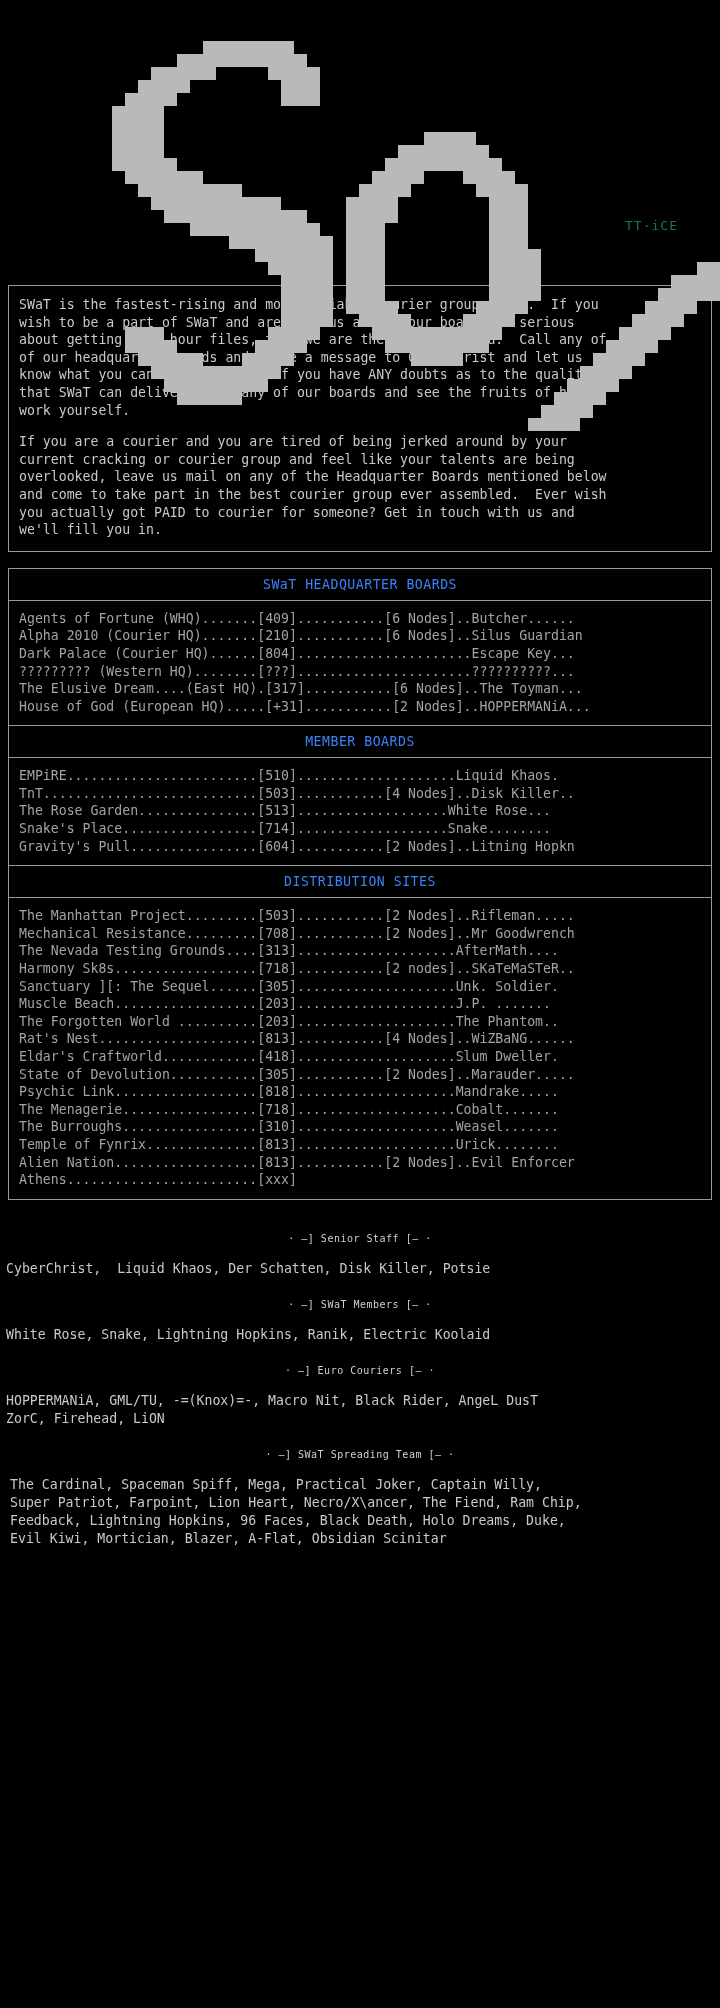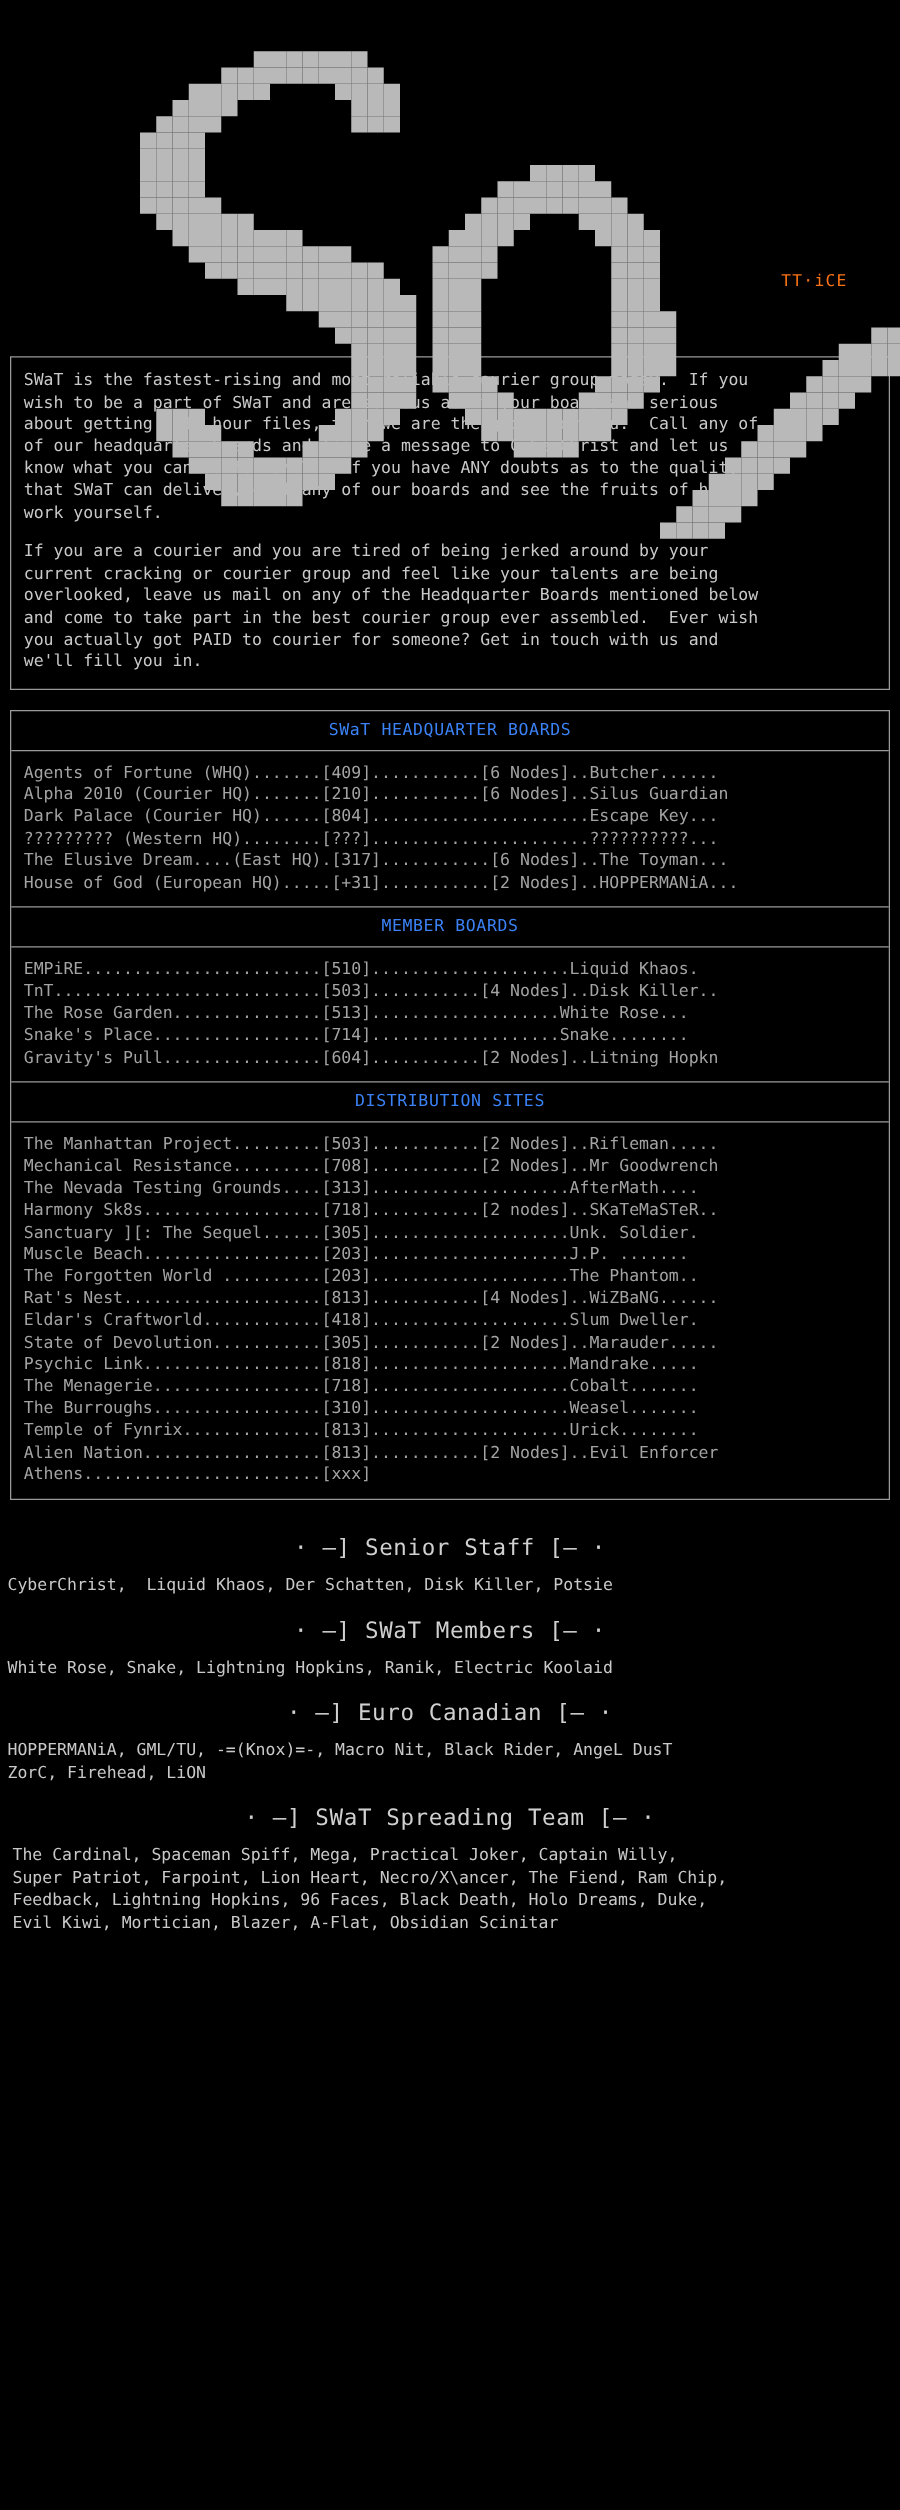--- a/index.html
+++ b/index.html
@@ -43,21 +43,21 @@
     vertical-align: top;
   }
   .logo-grid .on  { background: #b9b9b9; }
   .logo-grid .off { background: transparent; }
   .logo-credit {
     position: absolute;
     right: 42px;
     top: 278px;
     font-size: 13px;
     letter-spacing: 1px;
-    color: #f97316;
+    color: #0f766e;
     transform: translateY(-60px);
   }
 
   
   .box {
     border: 1px solid #9a9a9a;
     margin: 0 8px 16px 8px;
     background: #000;
   }
   .box-pad {
@@ -92,21 +92,21 @@
   }
   .sep-top { border-top: 1px solid #9a9a9a; }
 
   
   .credits {
     margin-top: 26px;
     padding: 0 6px 18px 6px;
   }
   .credits .head {
     text-align: center;
-    font-size: 18px;
+    font-size: 10px;
     line-height: 26px;
     color: #d0d0d0;
     letter-spacing: 0.5px;
     margin-top: 14px;
   }
   .credits .names {
     text-align: left;
     font-size: 13.2px;
     line-height: 18px;
     color: #c9c9c9;
@@ -223,21 +223,21 @@
 
   </div>
 
   <div class="credits">
     <div class="head first-head">· —] Senior Staff [— ·</div>
     <div class="names">CyberChrist,  Liquid Khaos, Der Schatten, Disk Killer, Potsie</div>
 
     <div class="head">· —] SWaT Members [— ·</div>
     <div class="names">White Rose, Snake, Lightning Hopkins, Ranik, Electric Koolaid</div>
 
-    <div class="head">· —] Euro  Canadian [— ·</div>
+    <div class="head">· —] Euro  Couriers [— ·</div>
     <div class="names">HOPPERMANiA, GML/TU, -=(Knox)=-, Macro Nit, Black Rider, AngeL DusT
 ZorC, Firehead, LiON</div>
 
     <div class="head">· —] SWaT Spreading Team [— ·</div>
     <div class="names left">The Cardinal, Spaceman Spiff, Mega, Practical Joker, Captain Willy,
 Super Patriot, Farpoint, Lion Heart, Necro/X\ancer, The Fiend, Ram Chip,
 Feedback, Lightning Hopkins, 96 Faces, Black Death, Holo Dreams, Duke,
 Evil Kiwi, Mortician, Blazer, A-Flat, Obsidian Scinitar</div>
   </div>
 

